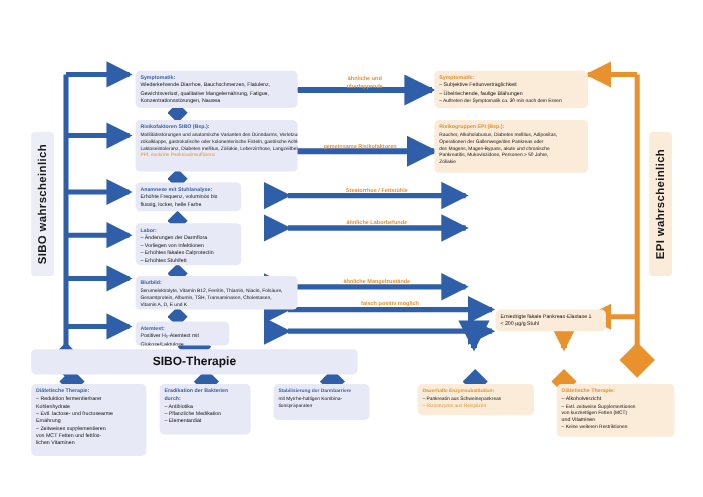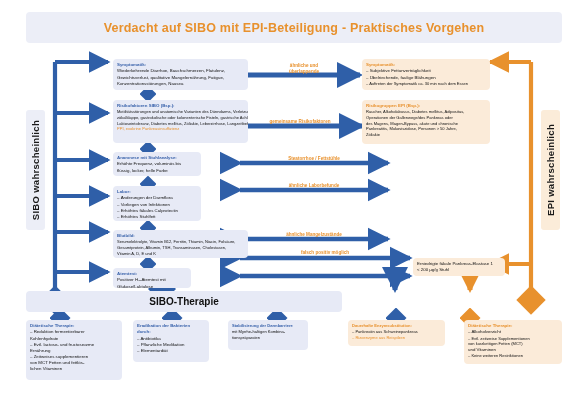--- a/index.html
+++ b/index.html
@@ -45,21 +45,21 @@
   .bx-head-o{font-size:4.4px;font-weight:bold;color:#e8912d;line-height:1.35;margin-bottom:0.5px;}
   .bx-line{font-size:4.4px;color:#111;line-height:1.38;white-space:nowrap;}
   .bx-line.o{color:#e8912d;}
 
   
   .banner{
     position:absolute;height:21px;border-radius:4px;
     display:flex;align-items:center;justify-content:center;
   }
   .banner-text{font-weight:bold;font-size:10px;color:#111;}
-  #banner-sibo{left:26px;top:291px;width:316px;background:#e7eaf6;}
+  #banner-sibo{left:26px;top:291px;width:272px;background:#e7eaf6;}
   #banner-epi{left:348px;top:291px;width:214px;background:#fbebd9;}
 
   
   .conn-label{
     position:absolute;font-size:4.6px;font-weight:bold;color:#e8912d;
     text-align:center;line-height:1.3;white-space:nowrap;
   }
 
   
   svg.arrows{position:absolute;left:0;top:0;width:586px;height:414px;pointer-events:none;}
@@ -126,23 +126,20 @@
       <path d="M60,313 L60,318" stroke="#2f5fa8" stroke-width="3" fill="none" marker-end="url(#dm-b)"></path>
       <path d="M172,313 L172,318" stroke="#2f5fa8" stroke-width="3" fill="none" marker-end="url(#dm-b)"></path>
       <path d="M277,313 L277,318" stroke="#2f5fa8" stroke-width="3" fill="none" marker-end="url(#dm-b)"></path>
       <path d="M395,283 L395,290" stroke="#2f5fa8" stroke-width="5" fill="none" marker-end="url(#ah-b)"></path>
       <path d="M396,313 L396,318" stroke="#2f5fa8" stroke-width="3" fill="none" marker-end="url(#dm-b)"></path>
       <path d="M470,313 L470,318" stroke="#e8912d" stroke-width="3" fill="none" marker-end="url(#dm-o)"></path>
       <path d="M470,282 L470,290" stroke="#e8912d" stroke-width="5" fill="none" marker-end="url(#ah-o)"></path>
     </g>
   </svg>
 
-  <div class="title-bar">
-    <span class="title-text">Verdacht auf SIBO mit EPI-Beteiligung  -  Praktisches Vorgehen</span>
-  </div>
 
   <div class="vlabel" id="vlabel-sibo">
     <span>SIBO wahrscheinlich</span>
   </div>
   <div class="vlabel" id="vlabel-epi">
     <span>EPI wahrscheinlich</span>
   </div>
 
   <div class="box box-blue" style="left:113px;top:59px;width:135px;height:31px;">
     <div class="bx-head">Symptomatik:</div>

